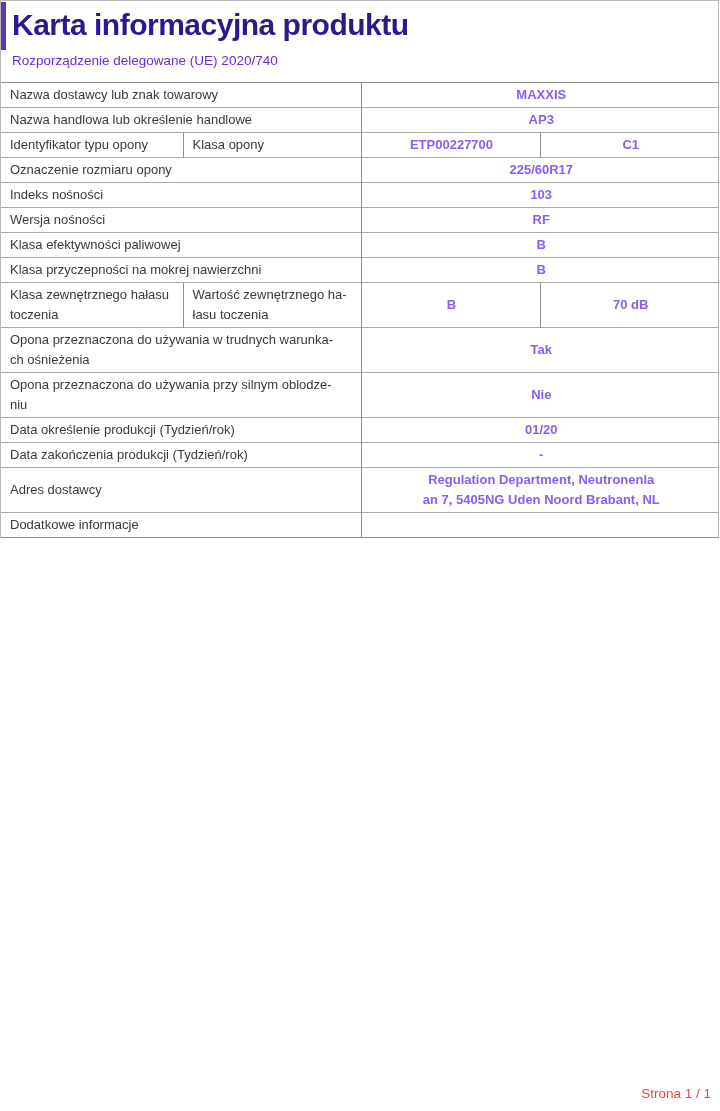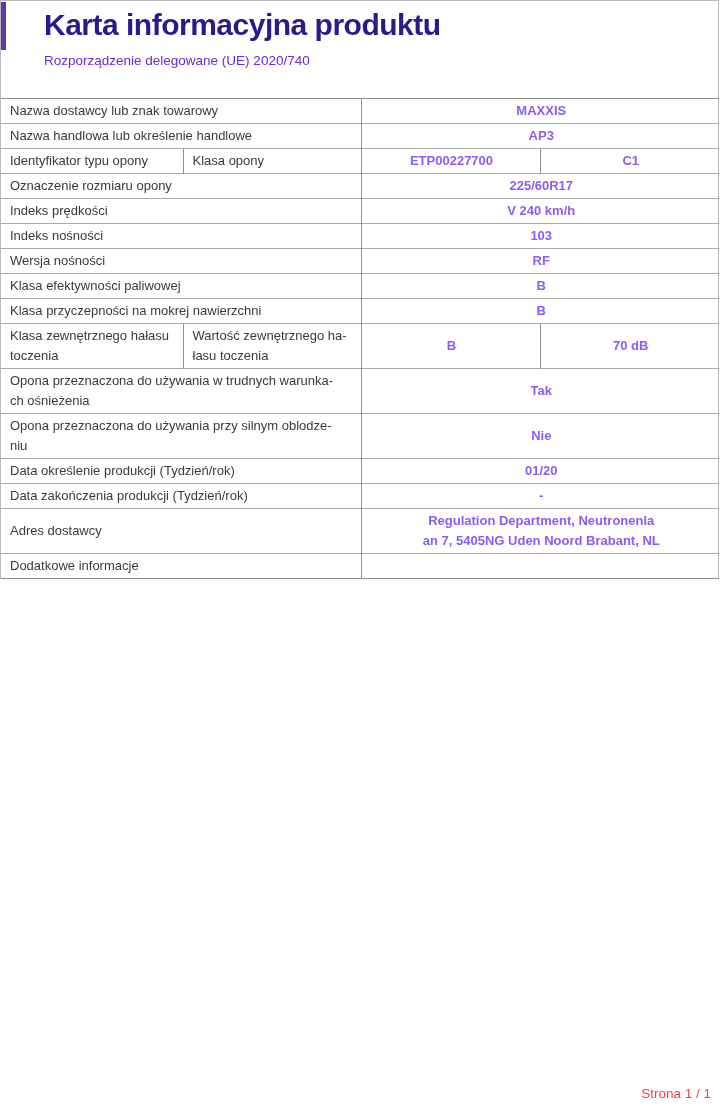--- a/index.html
+++ b/index.html
@@ -12,21 +12,20 @@
     overflow: hidden;
   }
   .sheet {
     width: 719px;
     border: 1px solid #b9b9b9;
     border-bottom: none;
   }
   .header {
     position: relative;
     height: 81px;
-    padding-left: 32px;
   }
   .accent-bar {
     position: absolute;
     left: 0; top: 1px;
     width: 5px; height: 48px;
     background: var(--accent-bar, #5b3aa2);
   }
   .title {
     padding: 7px 0 0 11px;
     font-size: 30px;
@@ -39,21 +38,20 @@
     padding: 12px 0 0 11px;
     font-size: 13.5px;
     color: #6d28d9;
   }
   table.info-table {
     width: 100%;
     border-collapse: collapse;
     table-layout: fixed;
     border-top: 1px solid #8f8f8f;
     border-bottom: 1px solid #8f8f8f;
-    margin-top: 16px;
   }
   td {
     border-top: 1px solid #a9a9a9;
     font-size: 13px;
     line-height: 20px;
     padding: 2px 7px 2px 9px;
     vertical-align: middle;
     white-space: pre-line;
     height: 20px;
     color: #3a3a3a;
@@ -103,24 +101,20 @@
         <td class="label">Identyfikator typu opony</td>
         <td class="label vline">Klasa opony</td>
         <td class="value vline">ETP00227700</td>
         <td class="value vline">C1</td>
       </tr>
       <tr>
         <td class="label" colspan="2">Oznaczenie rozmiaru opony</td>
         <td class="value vline" colspan="2">225/60R17</td>
       </tr>
       <tr>
-        <td class="label" colspan="2">Indeks prędkości</td>
-        <td class="value vline" colspan="2">V 240 km/h</td>
-      </tr>
-      <tr>
         <td class="label" colspan="2">Indeks nośności</td>
         <td class="value vline" colspan="2">103</td>
       </tr>
       <tr>
         <td class="label" colspan="2">Wersja nośności</td>
         <td class="value vline" colspan="2">RF</td>
       </tr>
       <tr>
         <td class="label" colspan="2">Klasa efektywności paliwowej</td>
         <td class="value vline" colspan="2">B</td>

